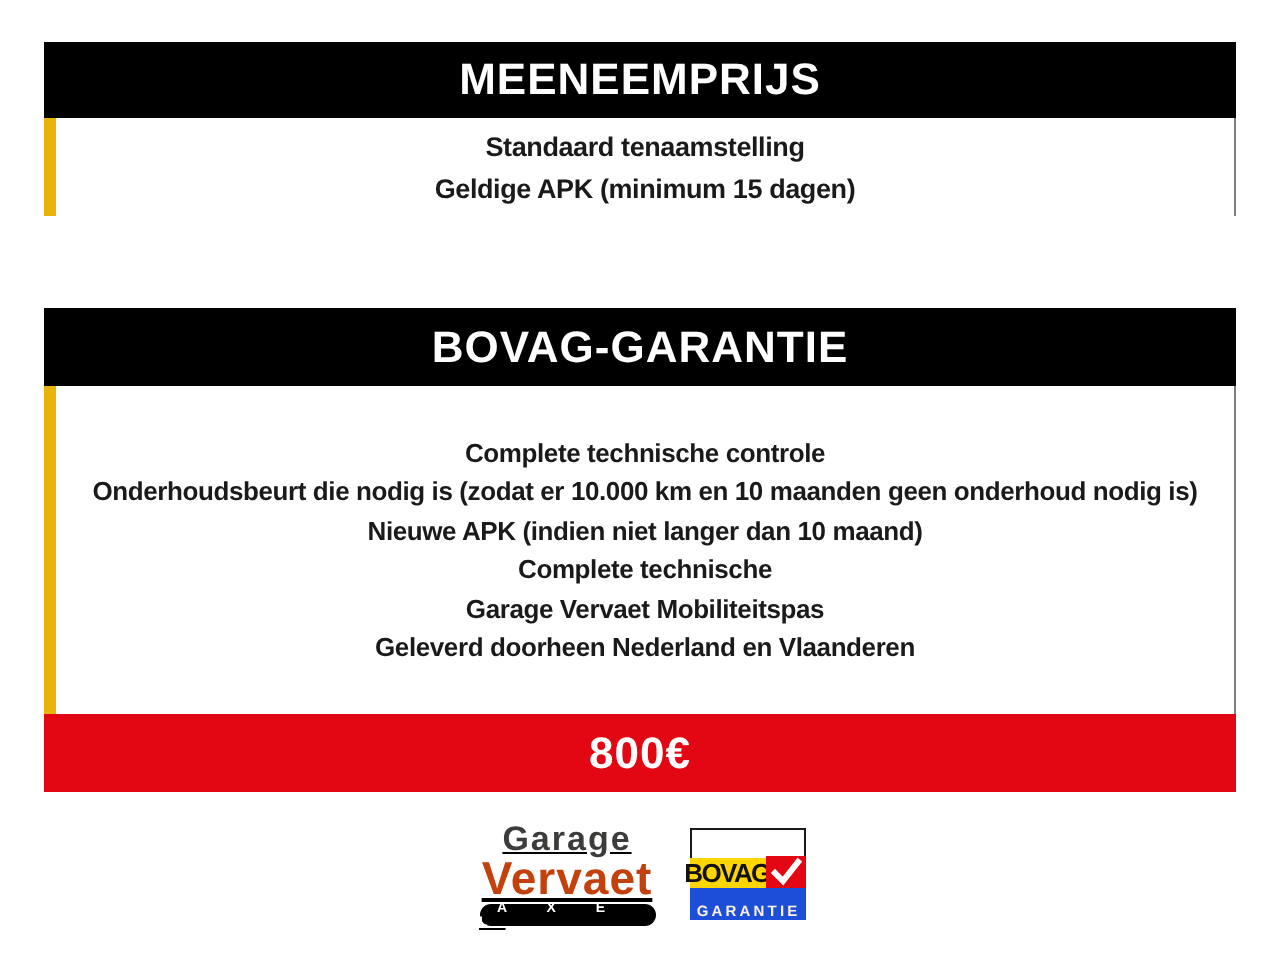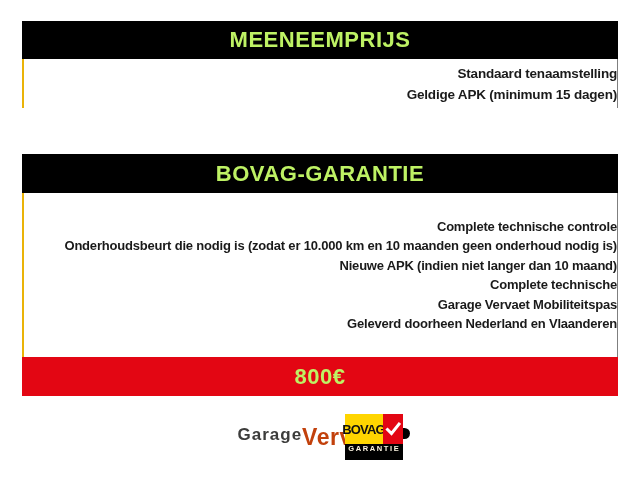--- a/index.html
+++ b/index.html
@@ -4,57 +4,57 @@
 <style>
   * { margin: 0; padding: 0; box-sizing: border-box; }
   html, body { width: 640px; height: 480px; background: #ffffff; overflow: hidden; }
   body { font-family: "Liberation Sans", "DejaVu Sans", sans-serif; position: relative; }
 
   .group { position: absolute; left: 22px; width: 596px; }
   #group-meeneemprijs { top: 21px; }
   #group-bovag { top: 154px; }
 
   .bar { display: flex; align-items: center; justify-content: center;
-         font-weight: bold; color: #bef264; letter-spacing: 0.5px; }
+         font-weight: bold; color: #ffffff; letter-spacing: 0.5px; }
   .bar-black { background: #000000; height: 38px; font-size: 22px; }
   .bar-red   { background: #e30613; height: 38px; font-size: 22px; }
 
-  .panel { background: #ffffff; border-left: 2px solid #eab308; border-right: 1px solid #7f7f7f;
-           display: flex; flex-direction: column; align-items: flex-end; justify-content: center;
+  .panel { background: #ffffff; border-left: 6px solid #eab308; border-right: 1px solid #7f7f7f;
+           display: flex; flex-direction: column; align-items: center; justify-content: center;
            overflow: hidden; }
   #group-meeneemprijs .panel { height: 49px; }
   #group-bovag .panel { height: 164px; }
 
   .panel-line { font-size: 13px; font-weight: bold; color: #1a1a1a;
                 line-height: 19.5px; letter-spacing: -0.2px; white-space: nowrap; text-align: center; }
   #group-meeneemprijs .panel-line { font-size: 13.5px; line-height: 21px; }
 
   
   .logo-row { position: absolute; left: 0; top: 404px; width: 640px; height: 66px;
               display: flex; align-items: center; justify-content: center; gap: 15px; }
 
-  .garage-logo { display: flex; flex-direction: row; align-items: flex-start; width: 92px; }
+  .garage-logo { display: flex; flex-direction: column; align-items: center; width: 92px; text-decoration: underline; }
   .garage-word { font-size: 17px; color: #3c3c3b; letter-spacing: 1px; font-weight: 600;
                  line-height: 17px; }
   .vervaet-word { font-size: 23px; color: #c2410c; font-weight: bold; letter-spacing: 0.5px;
                   line-height: 22px; }
   .axel-pill { margin-top: 2px; background: #000000; border-radius: 7px; height: 11px; width: 88px;
                display: flex; align-items: center; justify-content: center; }
   .axel-pill span { color: #ffffff; font-size: 7px; font-weight: bold;
                     letter-spacing: 9px; text-indent: 9px; line-height: 7px; }
 
   .bovag-logo { width: 58px; height: 46px; display: flex; flex-direction: column;
                 box-shadow: 0 0 0 1px #1a1a1a inset; }
-  .bovag-top { height: 30px; display: flex; }
+  .bovag-top { height: 30px; display: flex; align-items: flex-end; }
   .bovag-yellow { background: #ffd500; width: 38px; display: flex; align-items: center;
                   justify-content: center; }
   .bovag-brand { font-size: 13px; font-weight: bold; color: #111111; letter-spacing: -0.8px; }
   .bovag-redbox { background: #e30613; width: 20px; display: flex; align-items: center;
                   justify-content: center; }
-  .bovag-bottom { background: #000000; flex: 1; display: flex; align-items: flex-start;
+  .bovag-bottom { background: #1d4ed8; flex: 1; display: flex; align-items: flex-end;
                   justify-content: center; }
   .bovag-sub { color: #fbf3df; font-size: 7.5px; font-weight: bold; letter-spacing: 1.6px;
                text-indent: 1.6px; }
 </style>
 </head>
 <body>
 
 <div class="group" id="group-meeneemprijs">
   <div class="bar bar-black">
     <span>MEENEEMPRIJS</span>

